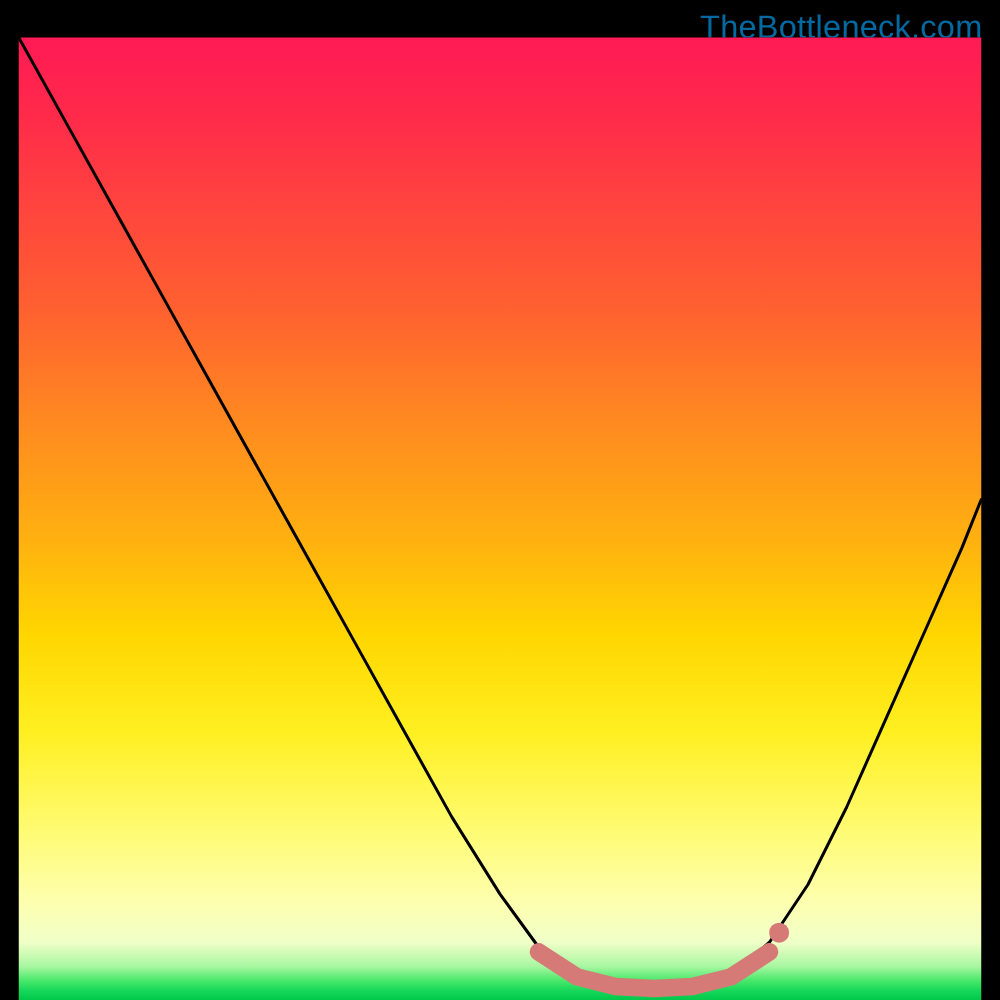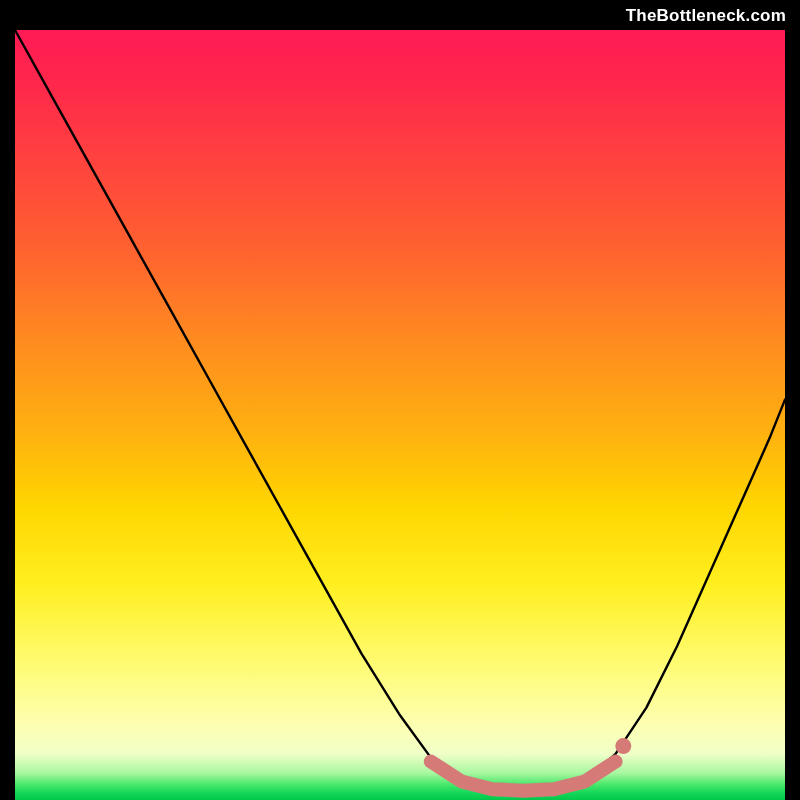--- a/index.html
+++ b/index.html
@@ -48,24 +48,24 @@
       #a8f7a0 96.5%,
       #48e86a 98%,
       #18d85a 99%,
       #00c84a 100%
     );
   }
   .credit {
     position: absolute;
     top: 6px;
     right: 14px;
-    color: #ffffff;
-    font-size: 17px;
+    color: #0369a1;
+    font-size: 26px;
     letter-spacing: 0.2px;
-    font-weight: 700;
+    font-weight: 400;
   }
   svg.curve {
     position: absolute;
     left: 0;
     top: 0;
     width: 770px;
     height: 770px;
     overflow: visible;
   }
 </style>

